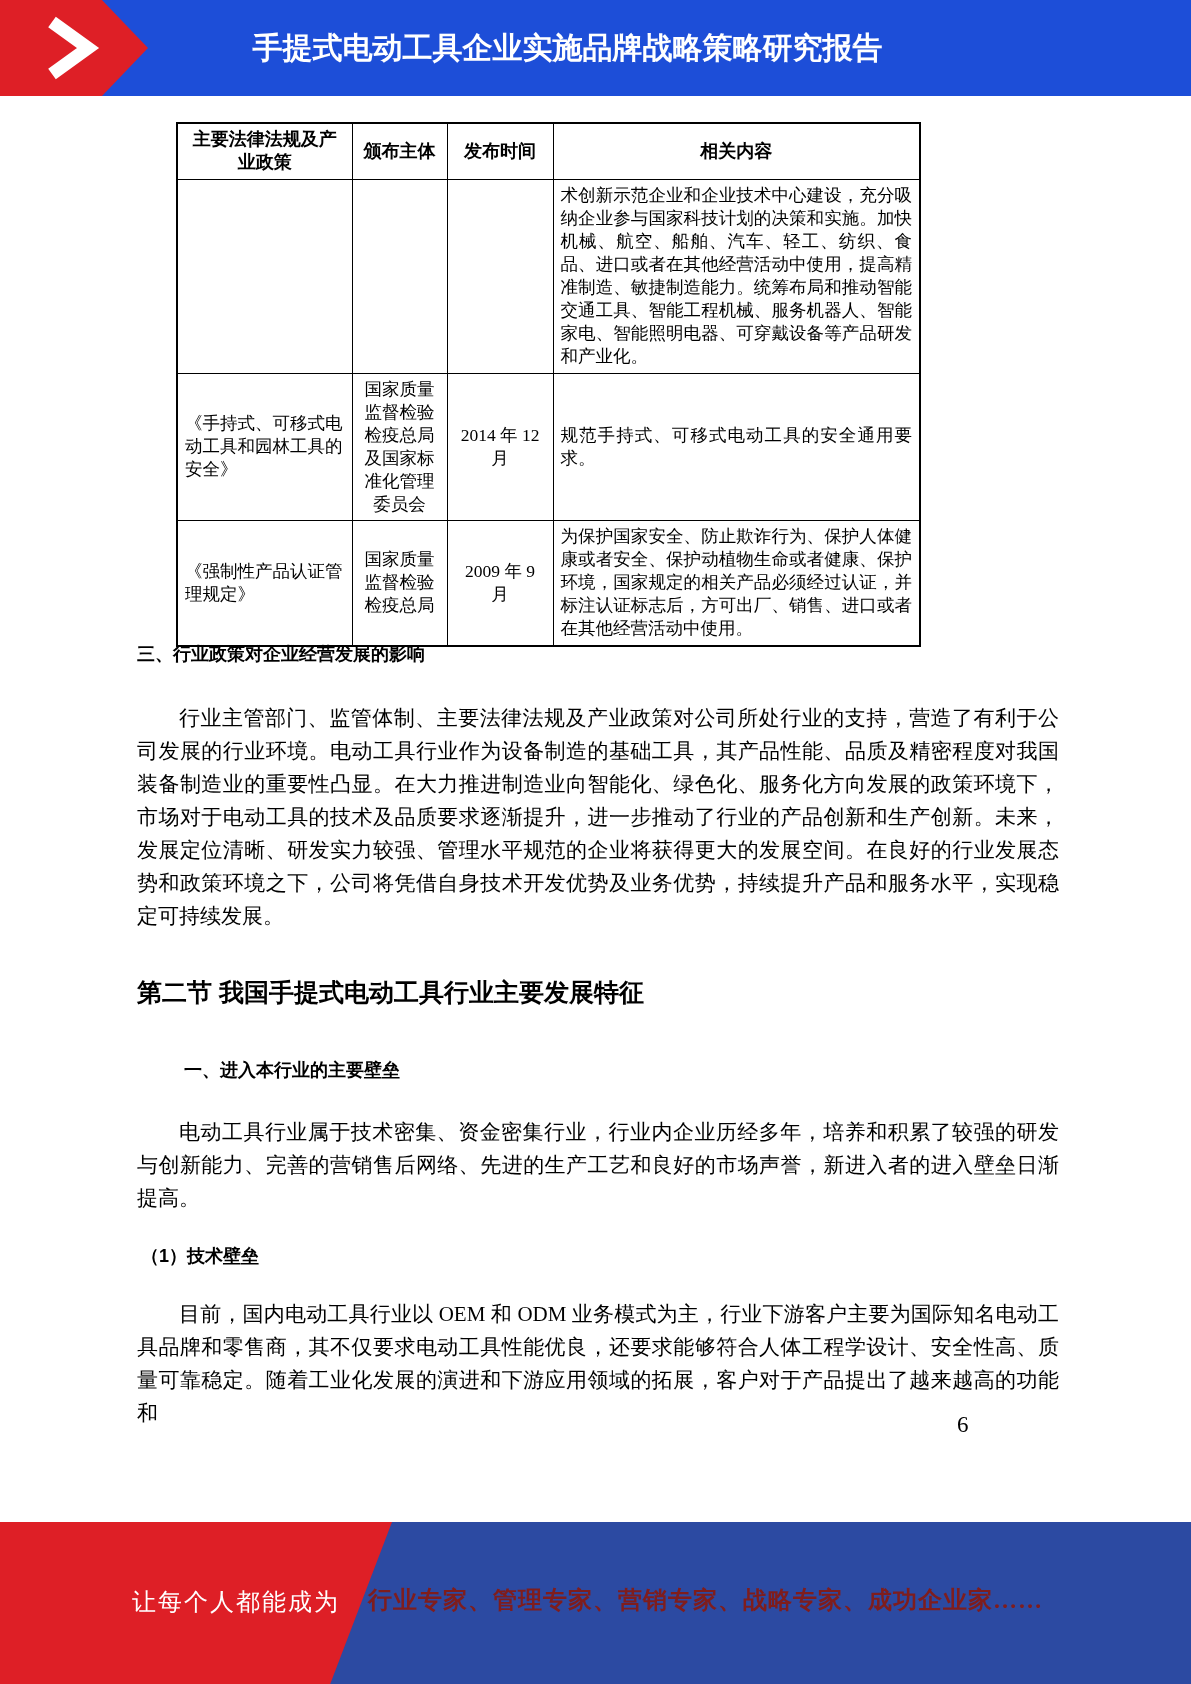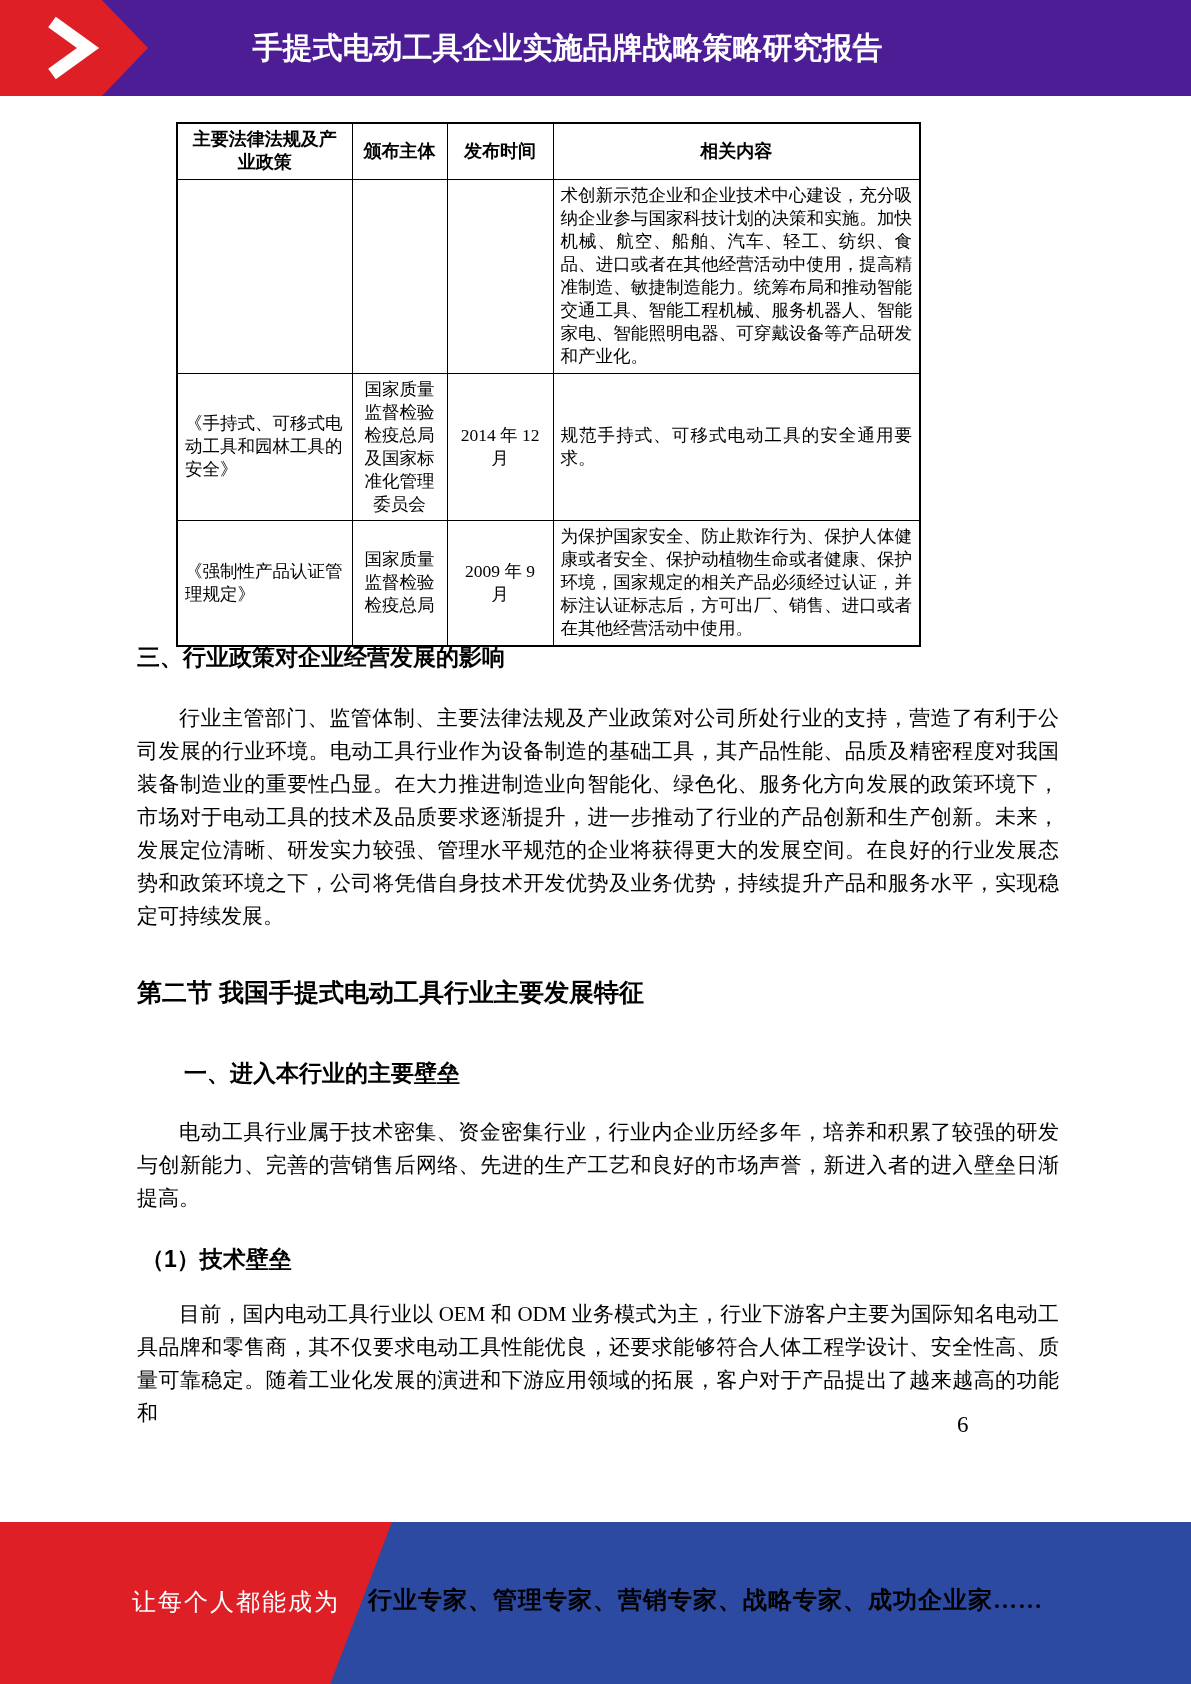--- a/index.html
+++ b/index.html
@@ -6,21 +6,21 @@
   html,body { background:#ffffff; }
   .page {
     position:relative; width:1191px; height:1684px; margin:0 auto;
     background:#ffffff; overflow:hidden; color:#000;
     font-family:"Liberation Serif", serif;
   }
 
   
   .banner {
     position:absolute; top:0; left:0; width:1191px; height:96px;
-    background:#4c1d95; display:flex; align-items:center; justify-content:center;
+    background:#1d4ed8; display:flex; align-items:center; justify-content:center;
   }
   .banner-arrow { position:absolute; left:0; top:0; width:150px; height:96px; }
   .banner-title {
     font-family:"Liberation Sans", sans-serif; font-weight:bold;
     color:#ffffff; font-size:30px; transform:translateX(-28px); white-space:nowrap;
   }
 
   
   .doc-table {
     position:absolute; top:122px; left:176px;
@@ -41,38 +41,38 @@
   .r2 { height:116px; }
   .c-policy { text-align:left; }
   .c-issuer { text-align:center; }
   .c-date   { text-align:center; padding-left:4px; padding-right:4px; }
   .c-content{ text-align:justify; }
 
   
   .heading {
     position:absolute; left:137px;
     font-family:"Liberation Sans", sans-serif; font-weight:bold;
-    font-size:23px; white-space:nowrap;
+    font-size:18px; white-space:nowrap;
   }
   .heading-big { font-size:25px; }
   .para {
     position:absolute; left:137px; width:922px;
     font-size:21px; line-height:33px; text-align:justify; text-indent:2em;
   }
   .page-num { position:absolute; left:957px; top:1412px; font-size:23px; }
 
   
   .footer { position:absolute; left:0; top:1522px; width:1191px; height:238px; }
   .footer svg { position:absolute; left:0; top:0; }
   .footer-left {
     position:absolute; left:132px; top:64px; color:#ffffff;
     font-size:24px; letter-spacing:2px; white-space:nowrap;
   }
   .footer-right {
-    position:absolute; left:368px; top:62px; color:#000000; font-weight:bold;
+    position:absolute; left:368px; top:62px; color:#7f1d1d; font-weight:bold;
     font-size:24px; letter-spacing:1px; white-space:nowrap;
   }
 </style>
 </head>
 <body>
 
 <div class="page">
 
   <div class="banner">
     <svg class="banner-arrow" viewBox="0 0 150 96">

